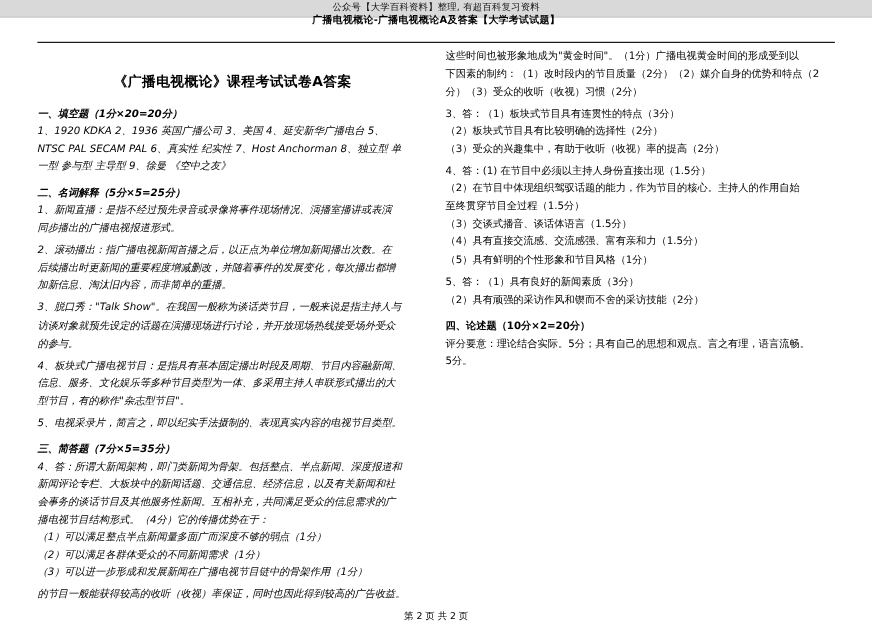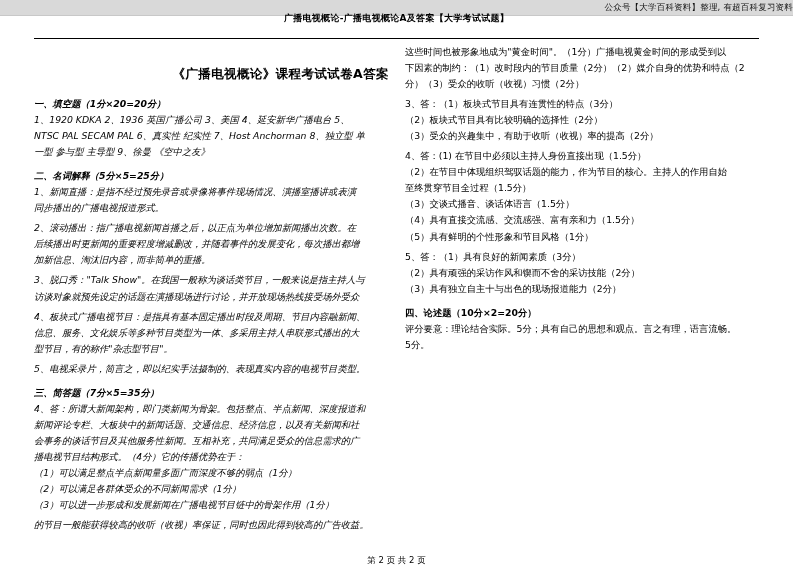--- a/index.html
+++ b/index.html
@@ -24,21 +24,21 @@
   .promo-bar {
     position: absolute;
     top: 0;
     left: 0;
     width: 793px;
     height: 15px;
     background: #d9d9d9;
     border-bottom: 1px solid #c8c8c8;
     font-size: 8.5px;
     line-height: 15px;
-    text-align: right;
+    text-align: center;
     color: #111;
     letter-spacing: 0.2px;
   }
   .doc-header {
     position: absolute;
     top: 12px;
     left: 0;
     width: 793px;
     text-align: center;
     font-size: 9px;
@@ -52,21 +52,21 @@
     left: 34px;
     width: 725px;
     height: 0;
     border-top: 1px solid #000;
   }
   .title {
     position: absolute;
     top: 66px;
     left: 34px;
     width: 355px;
-    text-align: right;
+    text-align: center;
     font-size: 12.5px;
     font-weight: bold;
     letter-spacing: 0.4px;
   }
   .col {
     position: absolute;
     top: 44px;
     font-size: 9.3px;
     line-height: 1.62;
     text-align: justify;
@@ -133,20 +133,21 @@
       <p class="sec-head">二、名词解释（5分×5=25分）</p>
       <p>1、新闻直播：是指不经过预先录音或录像将事件现场情况、演播室播讲或表演</p>
       <p>同步播出的广播电视报道形式。</p>
       <div class="gap-s"></div>
       <p>2、滚动播出：指广播电视新闻首播之后，以正点为单位增加新闻播出次数。在</p>
       <p>后续播出时更新闻的重要程度增减删改，并随着事件的发展变化，每次播出都增</p>
       <p>加新信息、淘汰旧内容，而非简单的重播。</p>
       <div class="gap-s"></div>
       <p>3、脱口秀："Talk Show"。在我国一般称为谈话类节目，一般来说是指主持人与</p>
       <p>访谈对象就预先设定的话题在演播现场进行讨论，并开放现场热线接受场外受众</p>
+      <p>的参与。</p>
       <div class="gap-s"></div>
       <p>4、板块式广播电视节目：是指具有基本固定播出时段及周期、节目内容融新闻、</p>
       <p>信息、服务、文化娱乐等多种节目类型为一体、多采用主持人串联形式播出的大</p>
       <p>型节目，有的称作"杂志型节目"。</p>
       <div class="gap-s"></div>
       <p>5、电视采录片，简言之，即以纪实手法摄制的、表现真实内容的电视节目类型。</p>
     </div>
 
     <div class="blk">
       <p class="sec-head">三、简答题（7分×5=35分）</p>
@@ -174,21 +175,20 @@
       <div class="gap-s"></div>
       <p>4、答：(1) 在节目中必须以主持人身份直接出现（1.5分）</p>
       <p>（2）在节目中体现组织驾驭话题的能力，作为节目的核心。主持人的作用自始</p>
       <p>至终贯穿节目全过程（1.5分）</p>
       <p>（3）交谈式播音、谈话体语言（1.5分）</p>
       <p>（4）具有直接交流感、交流感强、富有亲和力（1.5分）</p>
       <p>（5）具有鲜明的个性形象和节目风格（1分）</p>
       <div class="gap-s"></div>
       <p>5、答：（1）具有良好的新闻素质（3分）</p>
       <p>（2）具有顽强的采访作风和锲而不舍的采访技能（2分）</p>
-      <p>（3）具有独立自主十与出色的现场报道能力（2分）</p>
     </div>
 
     <div class="blk">
       <p class="sec-head">四、论述题（10分×2=20分）</p>
       <p>评分要意：理论结合实际。5分；具有自己的思想和观点。言之有理，语言流畅。</p>
       <p>5分。</p>
     </div>
   </div>
 
   <div class="footer">

